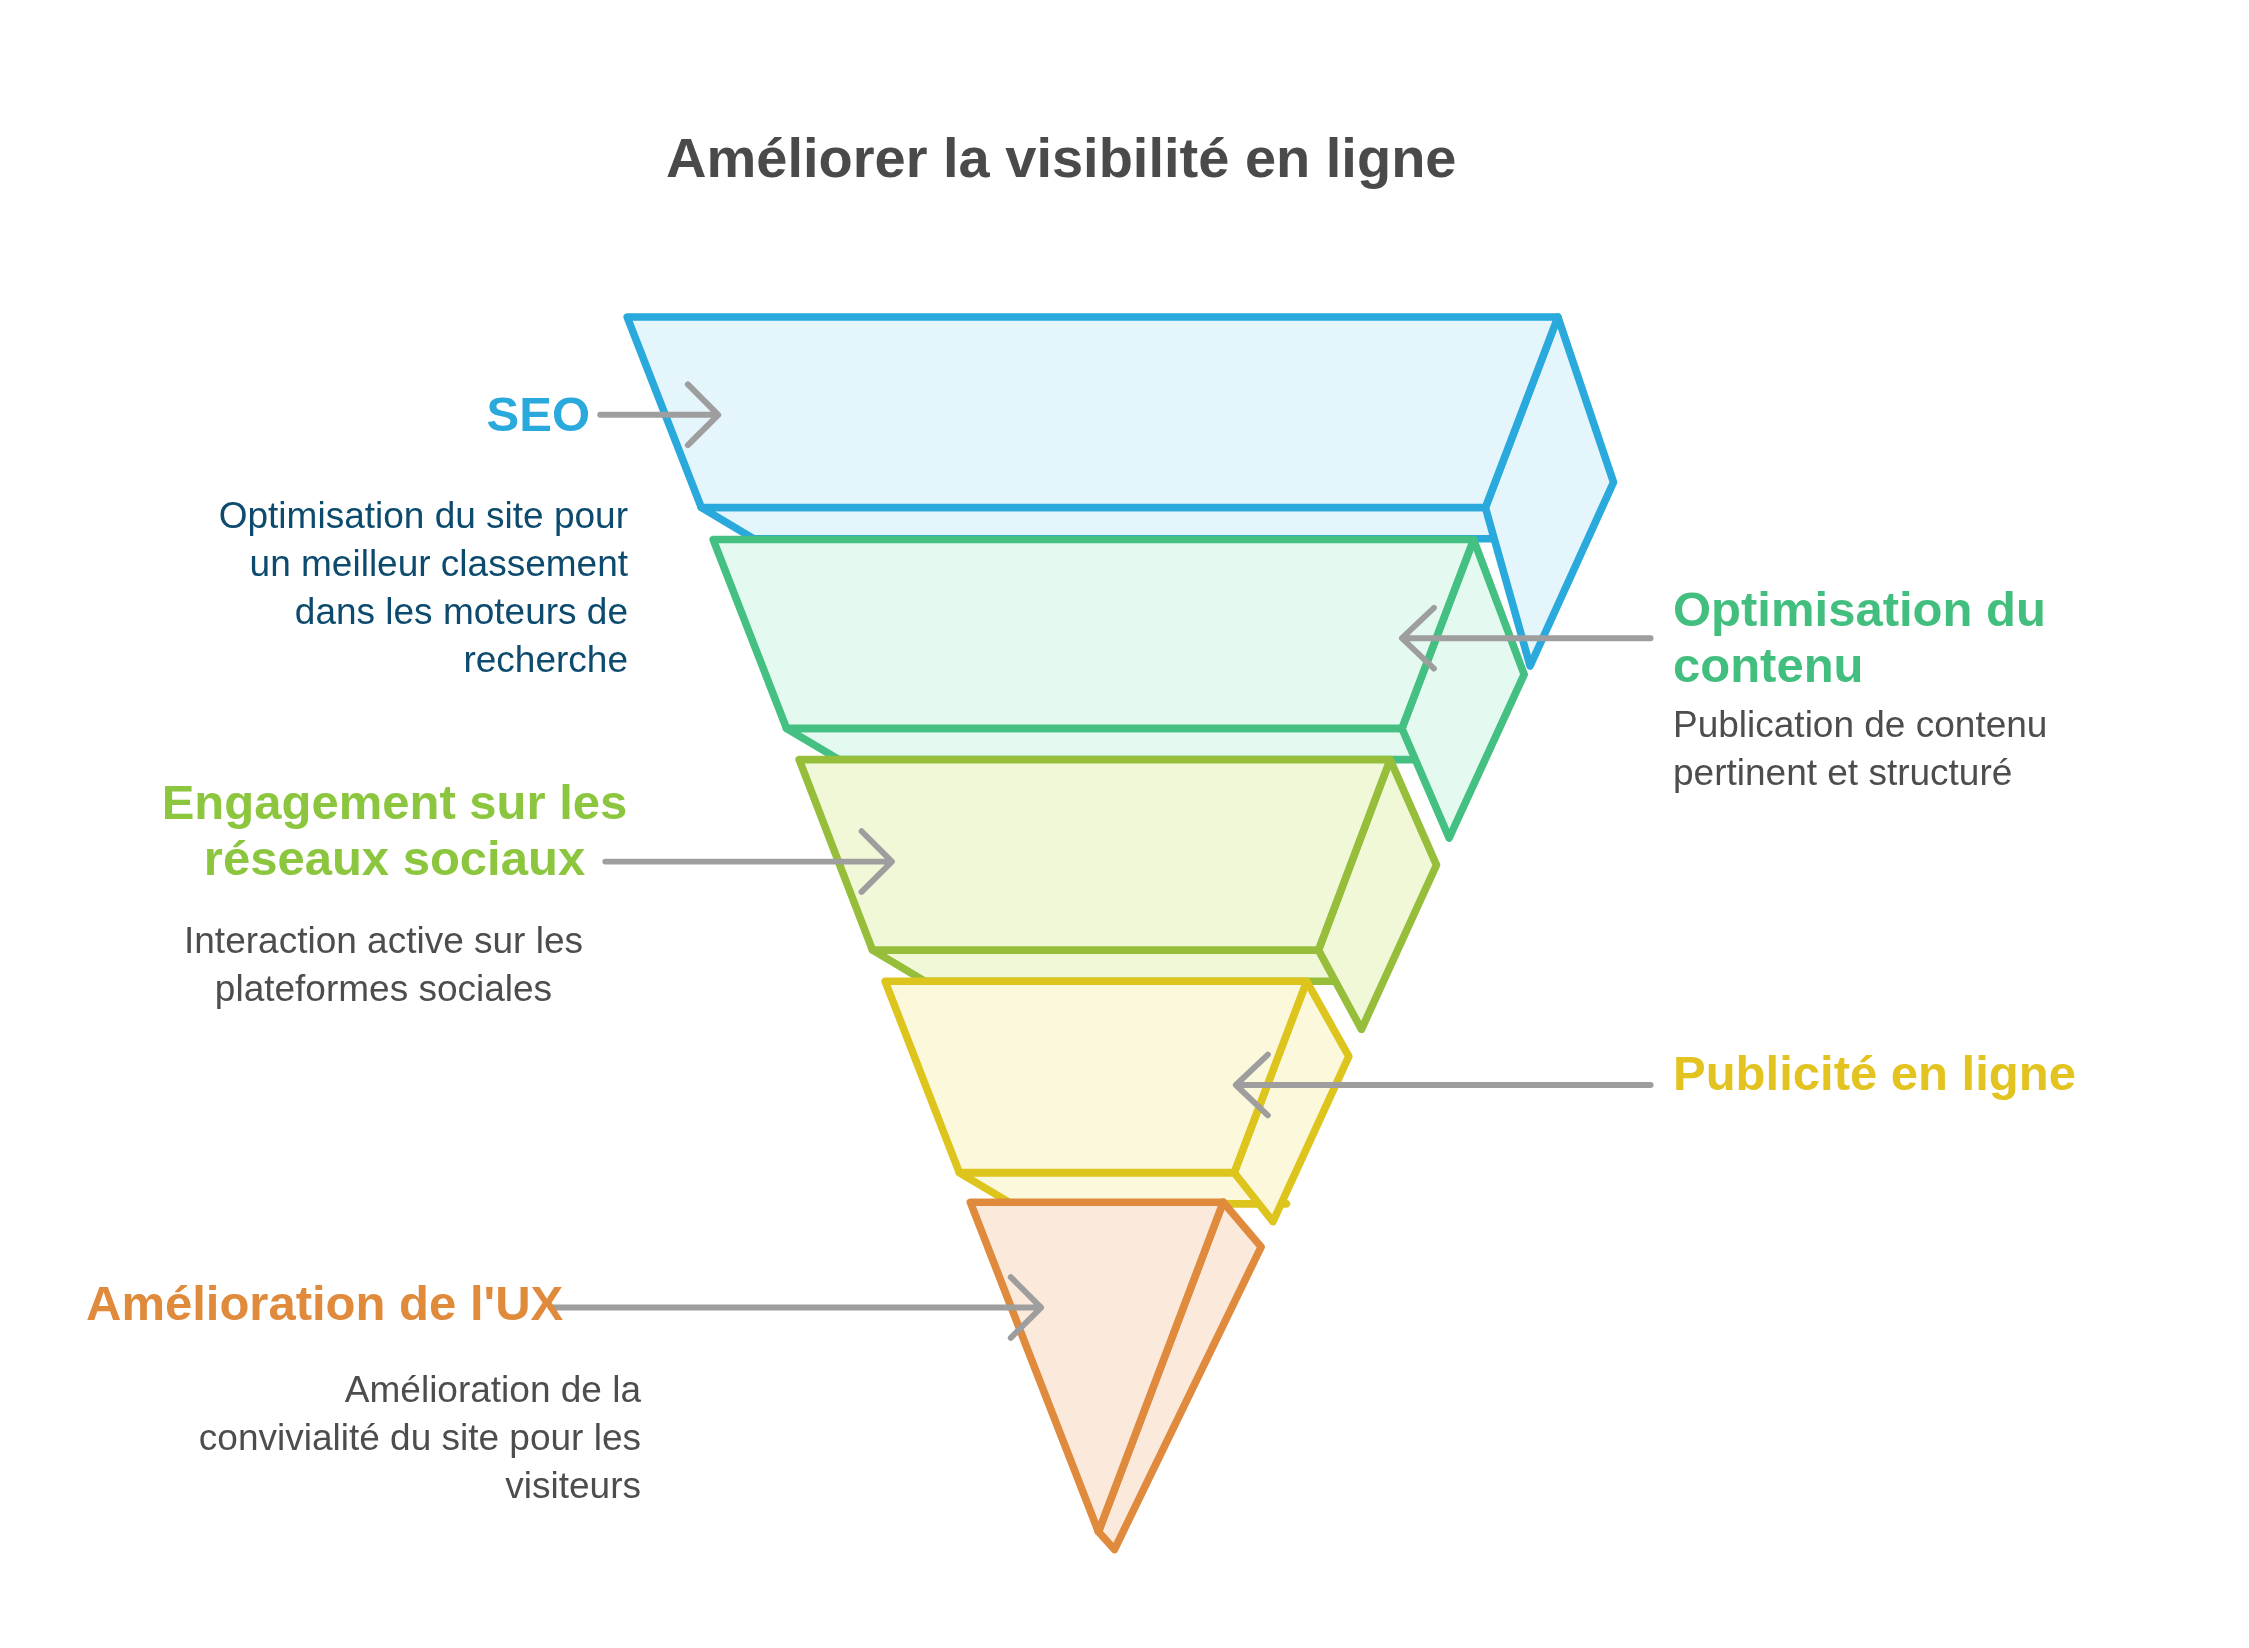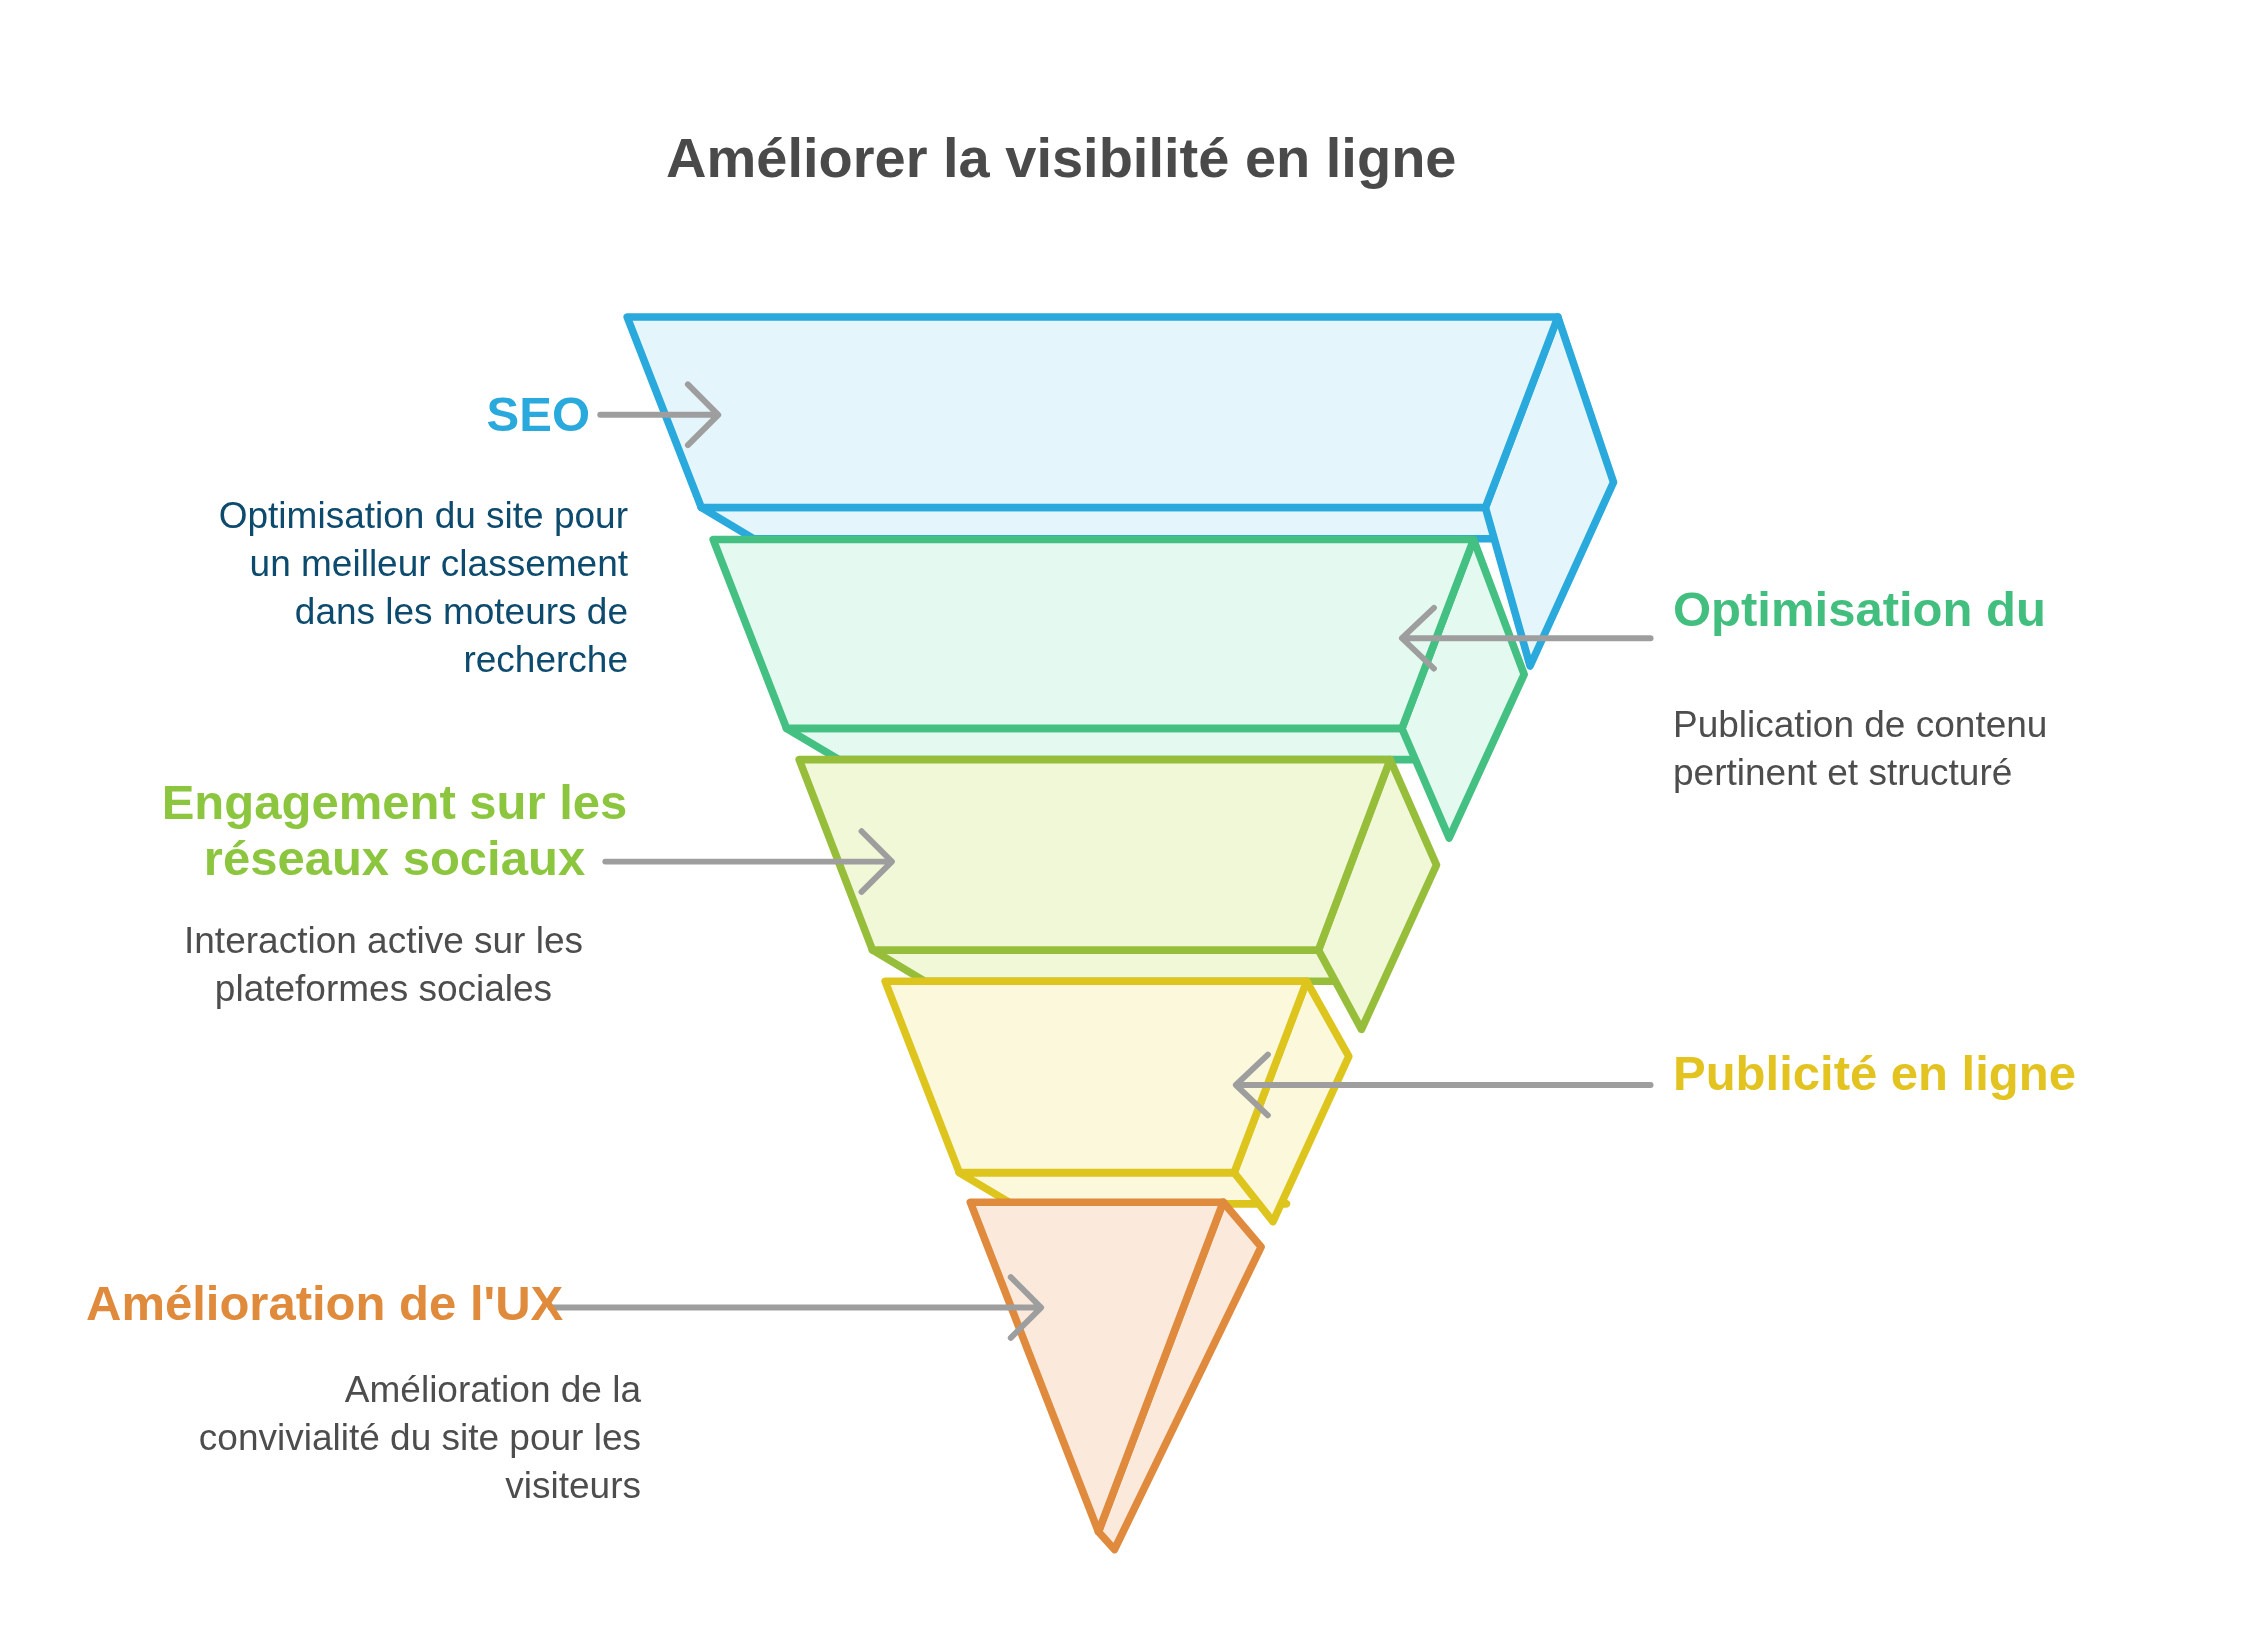--- a/index.html
+++ b/index.html
@@ -76,20 +76,21 @@
   <div class="txt heading right" style="left: 337px; top: 386px; width: 253px; color: rgb(41, 169, 220);">SEO</div>
   <div class="txt desc right" style="left: 80px; top: 477px; width: 548px; color: #0c4a6e; margin-top: 15px;">
     <div>Optimisation du site pour</div>
     <div>un meilleur classement</div>
     <div>dans les moteurs de</div>
     <div>recherche</div>
   </div>
 
   <div class="txt heading" style="left: 1673px; top: 541px; color: rgb(66, 190, 126); margin-top: 40px;">
     <div>Optimisation du</div>
+    <div>contenu</div>
   </div>
   <div class="txt desc left" style="left: 1673px; top: 701px; color: rgb(77, 77, 77);">
     <div>Publication de contenu</div>
     <div>pertinent et structuré</div>
   </div>
 
   <div class="txt heading center" style="left: 89px; top: 774px; width: 611px; color: rgb(140, 198, 63);">
     <div>Engagement sur les</div>
     <div>réseaux sociaux</div>
   </div>

